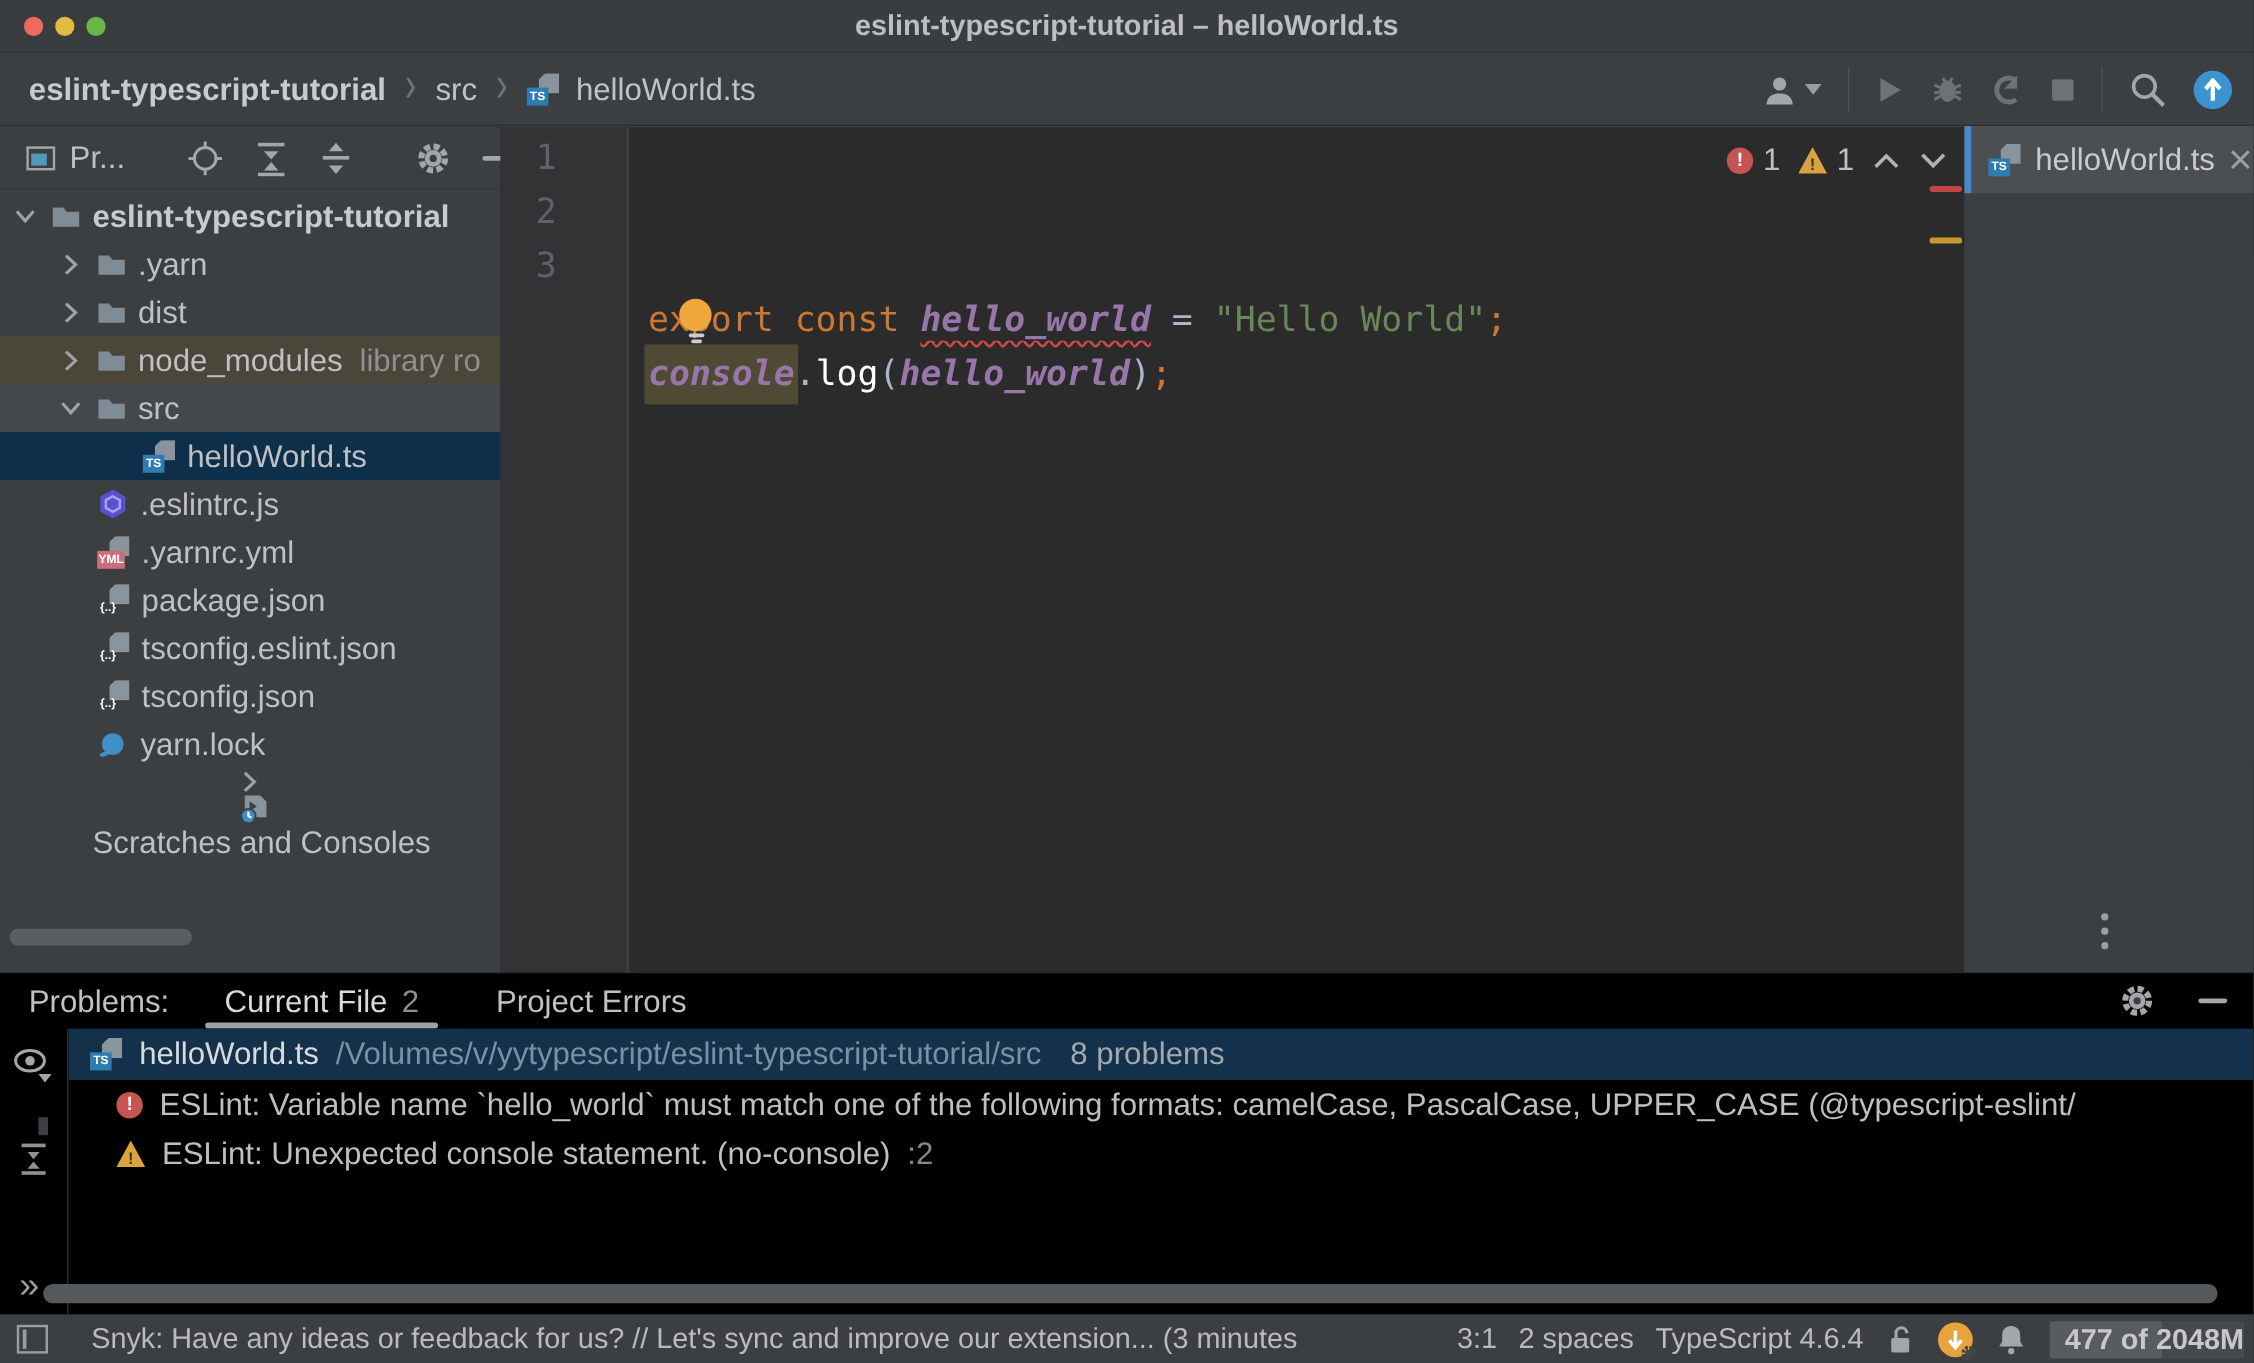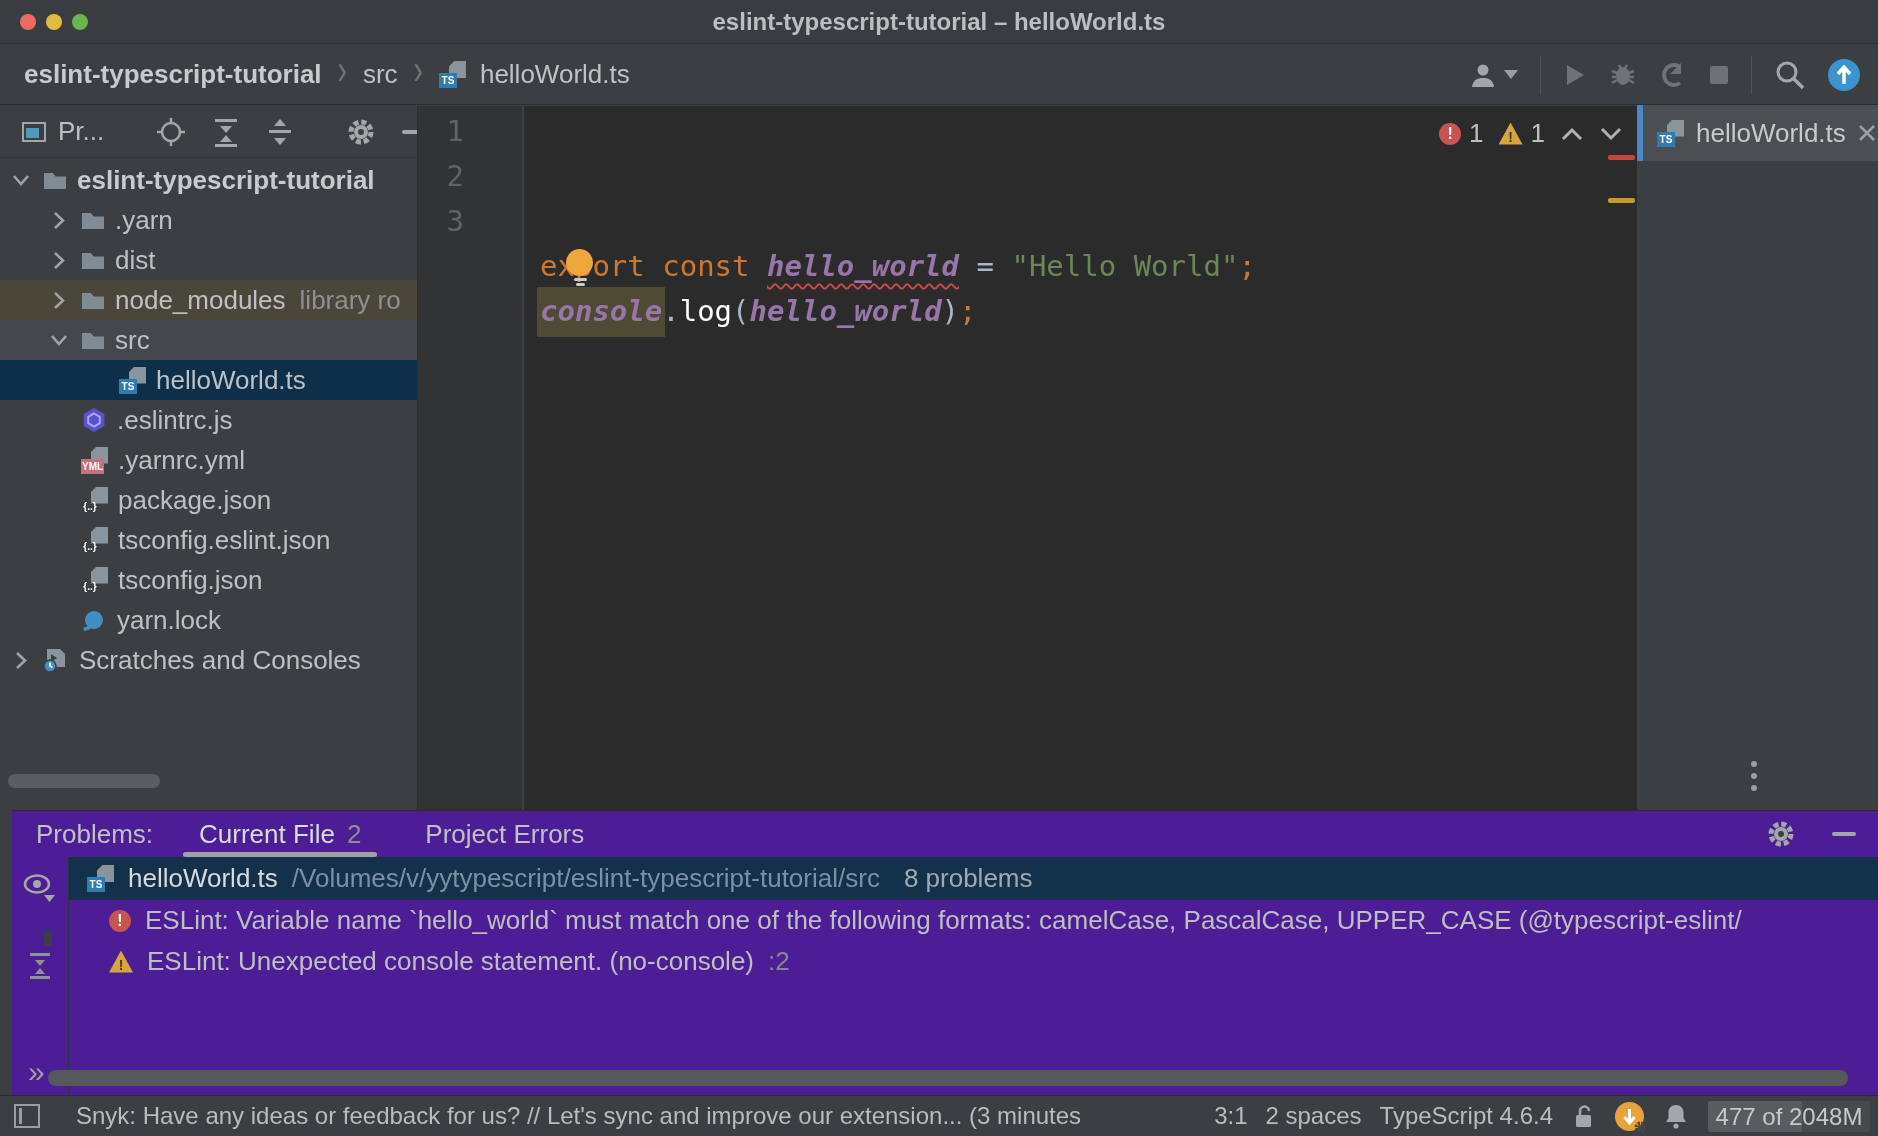--- a/index.html
+++ b/index.html
@@ -93,21 +93,21 @@
   
   .tabstrip { width:241px; background:#3c3f41; position:relative; }
   .tab-accent { position:absolute; left:0; top:-1px; width:6px; height:56px; background:#4a86c8; }
   .rtab { position:absolute; left:6px; right:0; top:-1px; height:56px; background:#4b4f52;
     display:flex; align-items:center; gap:12px; padding:0 14px 0 14px; font-size:26px; color:#c8cacc; }
   .rtab .x { margin-left:auto; }
   .more-dots { position:absolute; left:114px; top:655px; width:6px; }
   .more-dots i { display:block; width:6px; height:6px; border-radius:50%; background:#9b9fa1; margin-bottom:6px; }
 
   
-  .problems { position:absolute; top:810px; left:12px; right:0; height:285px; background:#4c1d95;
+  .problems { position:absolute; top:810px; left:0; right:0; height:285px; background:#000000;
     border-top:1px solid #2a2c2e; }
   .phead { height:46px; display:flex; align-items:center; padding:0 22px 0 24px; font-size:26px; color:#bfc1c3; }
   .phead .ptitle { margin-right:46px; }
   .ptab { position:relative; height:46px; display:flex; align-items:center; gap:12px; }
   .ptab.active { color:#d8dadc; }
   .ptab .cnt { color:#8c9093; }
   .ptab.active .under { position:absolute; left:-16px; right:-16px; bottom:0; height:5px;
     border-radius:3px; background:#9fa2a5; }
   .ptab + .ptab { margin-left:64px; }
   .phead-right { margin-left:auto; display:flex; align-items:center; gap:36px; }
@@ -128,22 +128,22 @@
   .pscroll { position:absolute; left:36px; right:30px; bottom:9px; height:16px; border-radius:8px; background:#55595b; }
 
   
   .statusbar { position:absolute; top:1095px; left:0; right:0; height:41px; background:#3c3f41;
     border-top:1px solid #2a2d2f; display:flex; align-items:center; padding:0 8px 0 14px;
     font-size:24px; color:#b9bbbd; }
   .sw-ico { width:26px; height:24px; border:2px solid #9b9ea0; position:relative; flex:none; }
   .sw-ico::after { content:""; position:absolute; left:3px; top:2px; bottom:2px; width:3px; background:#9b9ea0; }
   .st-msg { margin-left:36px; width:1010px; overflow:hidden; white-space:nowrap; }
   .st-right { margin-left:auto; display:flex; align-items:center; gap:18px; }
-  .mem { width:162px; height:31px; border-radius:2px; text-align:center; line-height:31px; color:#c6c8ca;
-    background:linear-gradient(to right, #585c5e 0 58%, #474a4c 58%); }
+  .mem { width:162px; height:31px; border-radius:2px; text-align:right; line-height:31px; color:#c6c8ca;
+    background:linear-gradient(to right, #585c5e 0 58%, #474a4c 58%);font-weight:bold; }
   .orange-ico { position:relative; width:29px; height:29px; border-radius:50%; background:#e8a33c;
     display:flex; align-items:center; justify-content:center; }
   svg { display:block; }
 </style>
 </head>
 <body>
 
 <div class="app">
 
   <div class="titlebar">
@@ -353,21 +353,21 @@
             </span>
             <span class="lbl">tsconfig.json</span>
           </div>
           <div class="trow" style="padding-left: 81px;">
             <svg width="26" height="24" style="flex:none">
               <circle cx="13" cy="12" r="9" fill="#3f8fc4"></circle>
               <path d="M4 21 c4 -1 7 -3.5 8 -6" stroke="#3f8fc4" stroke-width="3.5" fill="none" stroke-linecap="round"></path>
             </svg>
             <span class="lbl">yarn.lock</span>
           </div>
-          <div class="trow" style="padding-left: 9px;">
+          <div class="trow" style="padding-left: 9px; flex-direction: column;">
             <span class="chev">
               <svg width="24" height="22">
                 <path d="M8 4 L16 11.5 L8 19" stroke="#9fa3a5" stroke-width="2.6" fill="none"></path>
               </svg>
             </span>
             <svg width="26" height="25" style="flex:none">
               <path d="M4 1 h13 l5 5 v13 h-18 z" fill="#8a949c"></path>
               <path d="M8 6 l6 4 -6 4 z" fill="#3c3f41"></path>
               <circle cx="7" cy="18" r="6" fill="#3f8fc4" stroke="#3c3f41" stroke-width="1.5"></circle>
               <path d="M7 14.5 V18 l2.5 1.5" stroke="#fff" stroke-width="1.8" fill="none"></path>

